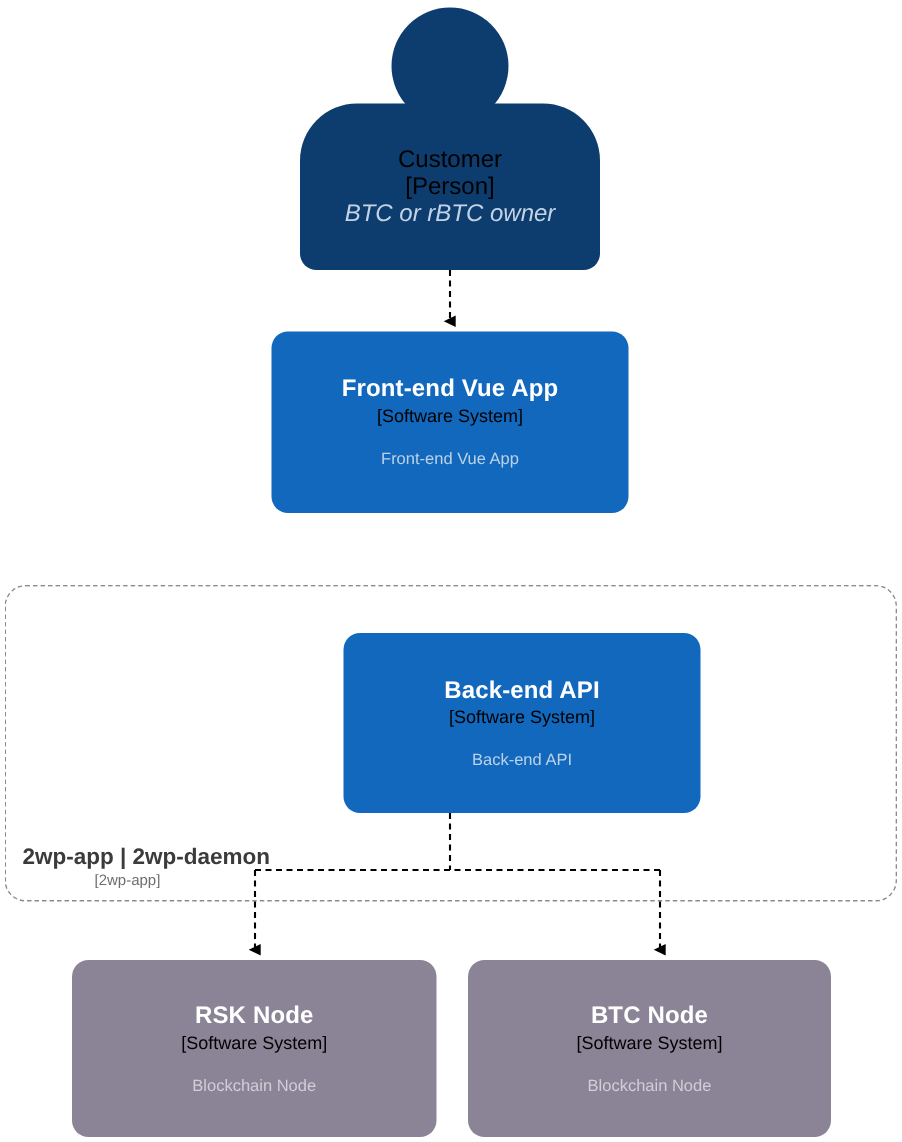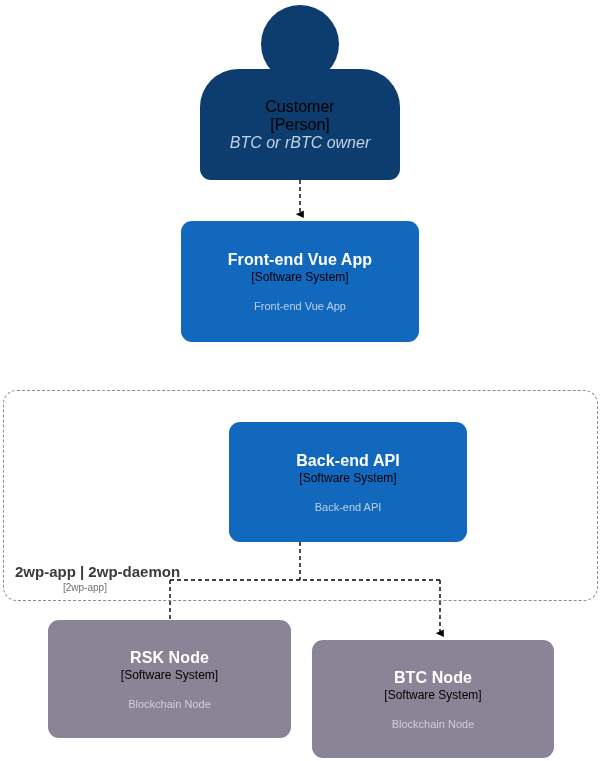--- a/index.html
+++ b/index.html
@@ -113,21 +113,21 @@
   }
   #node-backend-api {
     left: 181px;
     top: 422px;
     width: 238px;
     height: 120px;
     margin-left: 48px;
   }
   #node-rsk-node {
     left: 48px;
-    top: 620px;
+    top: 640px;
     width: 243px;
     height: 118px;
   }
   #node-btc-node {
     left: 312px;
     top: 640px;
     width: 242px;
     height: 118px;
   }
 

